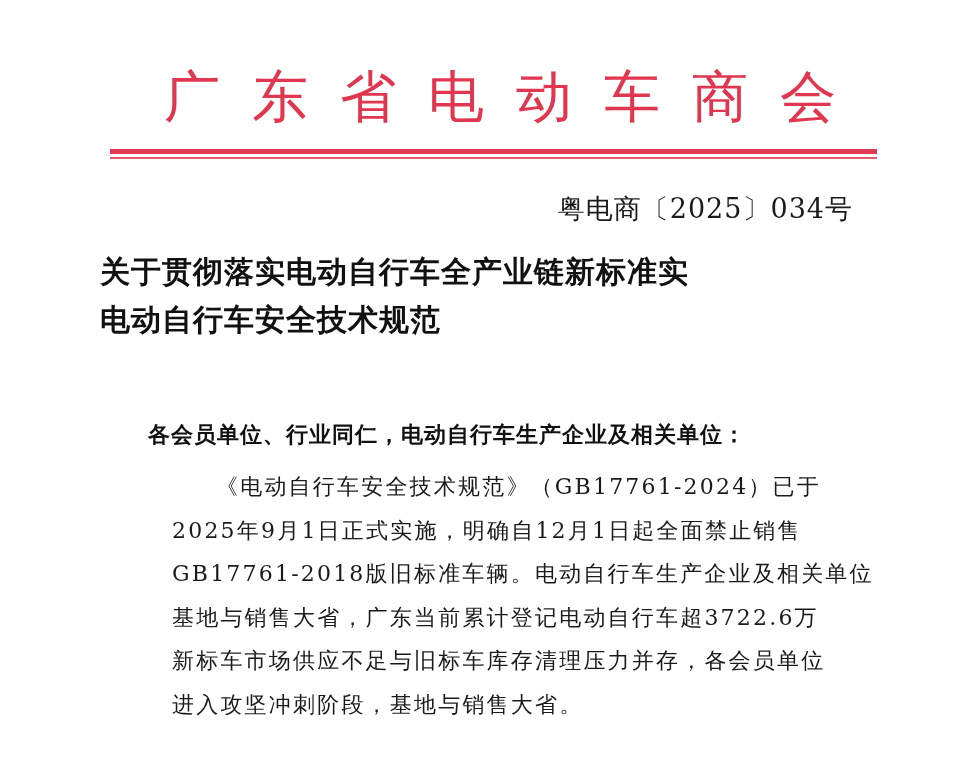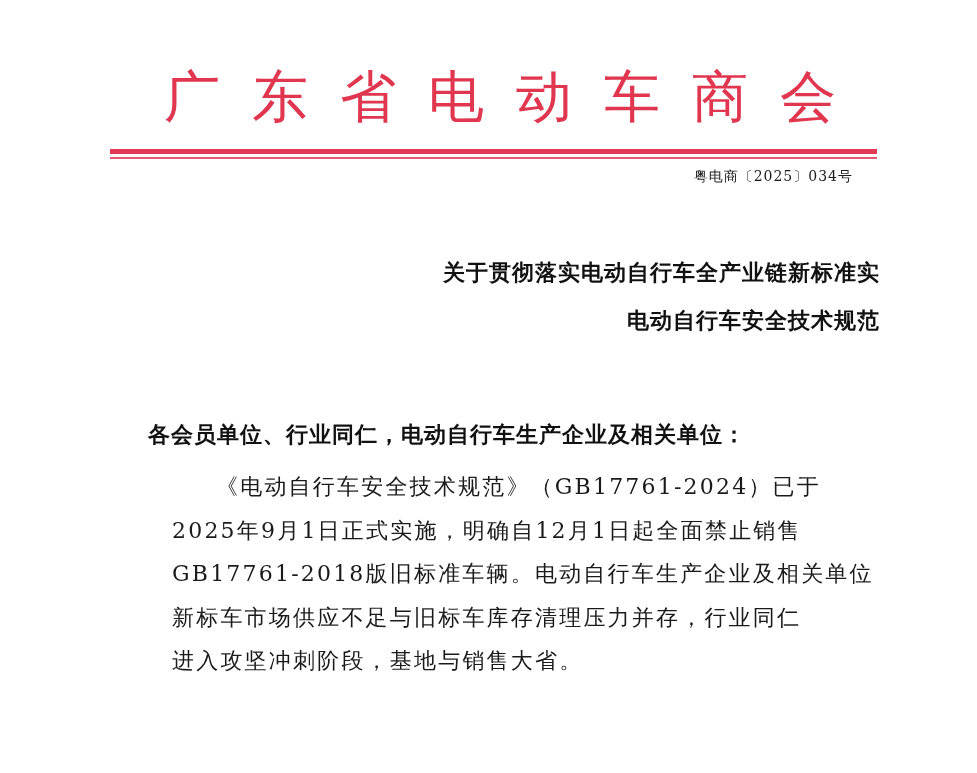--- a/index.html
+++ b/index.html
@@ -52,35 +52,35 @@
       position: absolute;
       left: 110px;
       top: 157px;
       width: 767px;
       height: 1.5px;
       background: #e45a70;
     }
     .doc-number {
       position: absolute;
       right: 124px;
-      top: 168px;
-      font-size: 14px;
+      top: 191px;
+      font-size: 27px;
       letter-spacing: 1px;
       color: #1a1a1a;
       text-align: right;
     }
     .doc-title {
       position: absolute;
       left: 100px;
       top: 248px;
       width: 780px;
-      text-align: right;
+      text-align: left;
       font-family: "DejaVu Serif", "Liberation Serif", serif;
       font-weight: bold;
-      font-size: 22px;
+      font-size: 30px;
       line-height: 48px;
       color: #111;
       letter-spacing: 1px;
     }
     .salutation {
       position: absolute;
       left: 128px;
       top: 420px;
       font-weight: bold;
       font-size: 22px;
@@ -133,17 +133,18 @@
     <div>关于贯彻落实电动自行车全产业链新标准实</div>
     <div>电动自行车安全技术规范</div>
   </div>
 
   <div class="salutation">各会员单位、行业同仁，电动自行车生产企业及相关单位：</div>
 
   <div class="body-text">
     <span class="body-line indent">《电动自行车安全技术规范》（GB17761-2024）已于</span>
     <span class="body-line">2025年9月1日正式实施，明确自12月1日起全面禁止销售</span>
     <span class="body-line">GB17761-2018版旧标准车辆。电动自行车生产企业及相关单位</span>
-    <span class="body-line">新标车市场供应不足与旧标车库存清理压力并存，行业同仁</span>
+    <span class="body-line">基地与销售大省，广东当前累计登记电动自行车超3722.6万</span>
+    <span class="body-line">新标车市场供应不足与旧标车库存清理压力并存，各会员单位</span>
     <span class="body-line">进入攻坚冲刺阶段，基地与销售大省。</span>
   </div>
 
 </div>
 
 </body></html>

